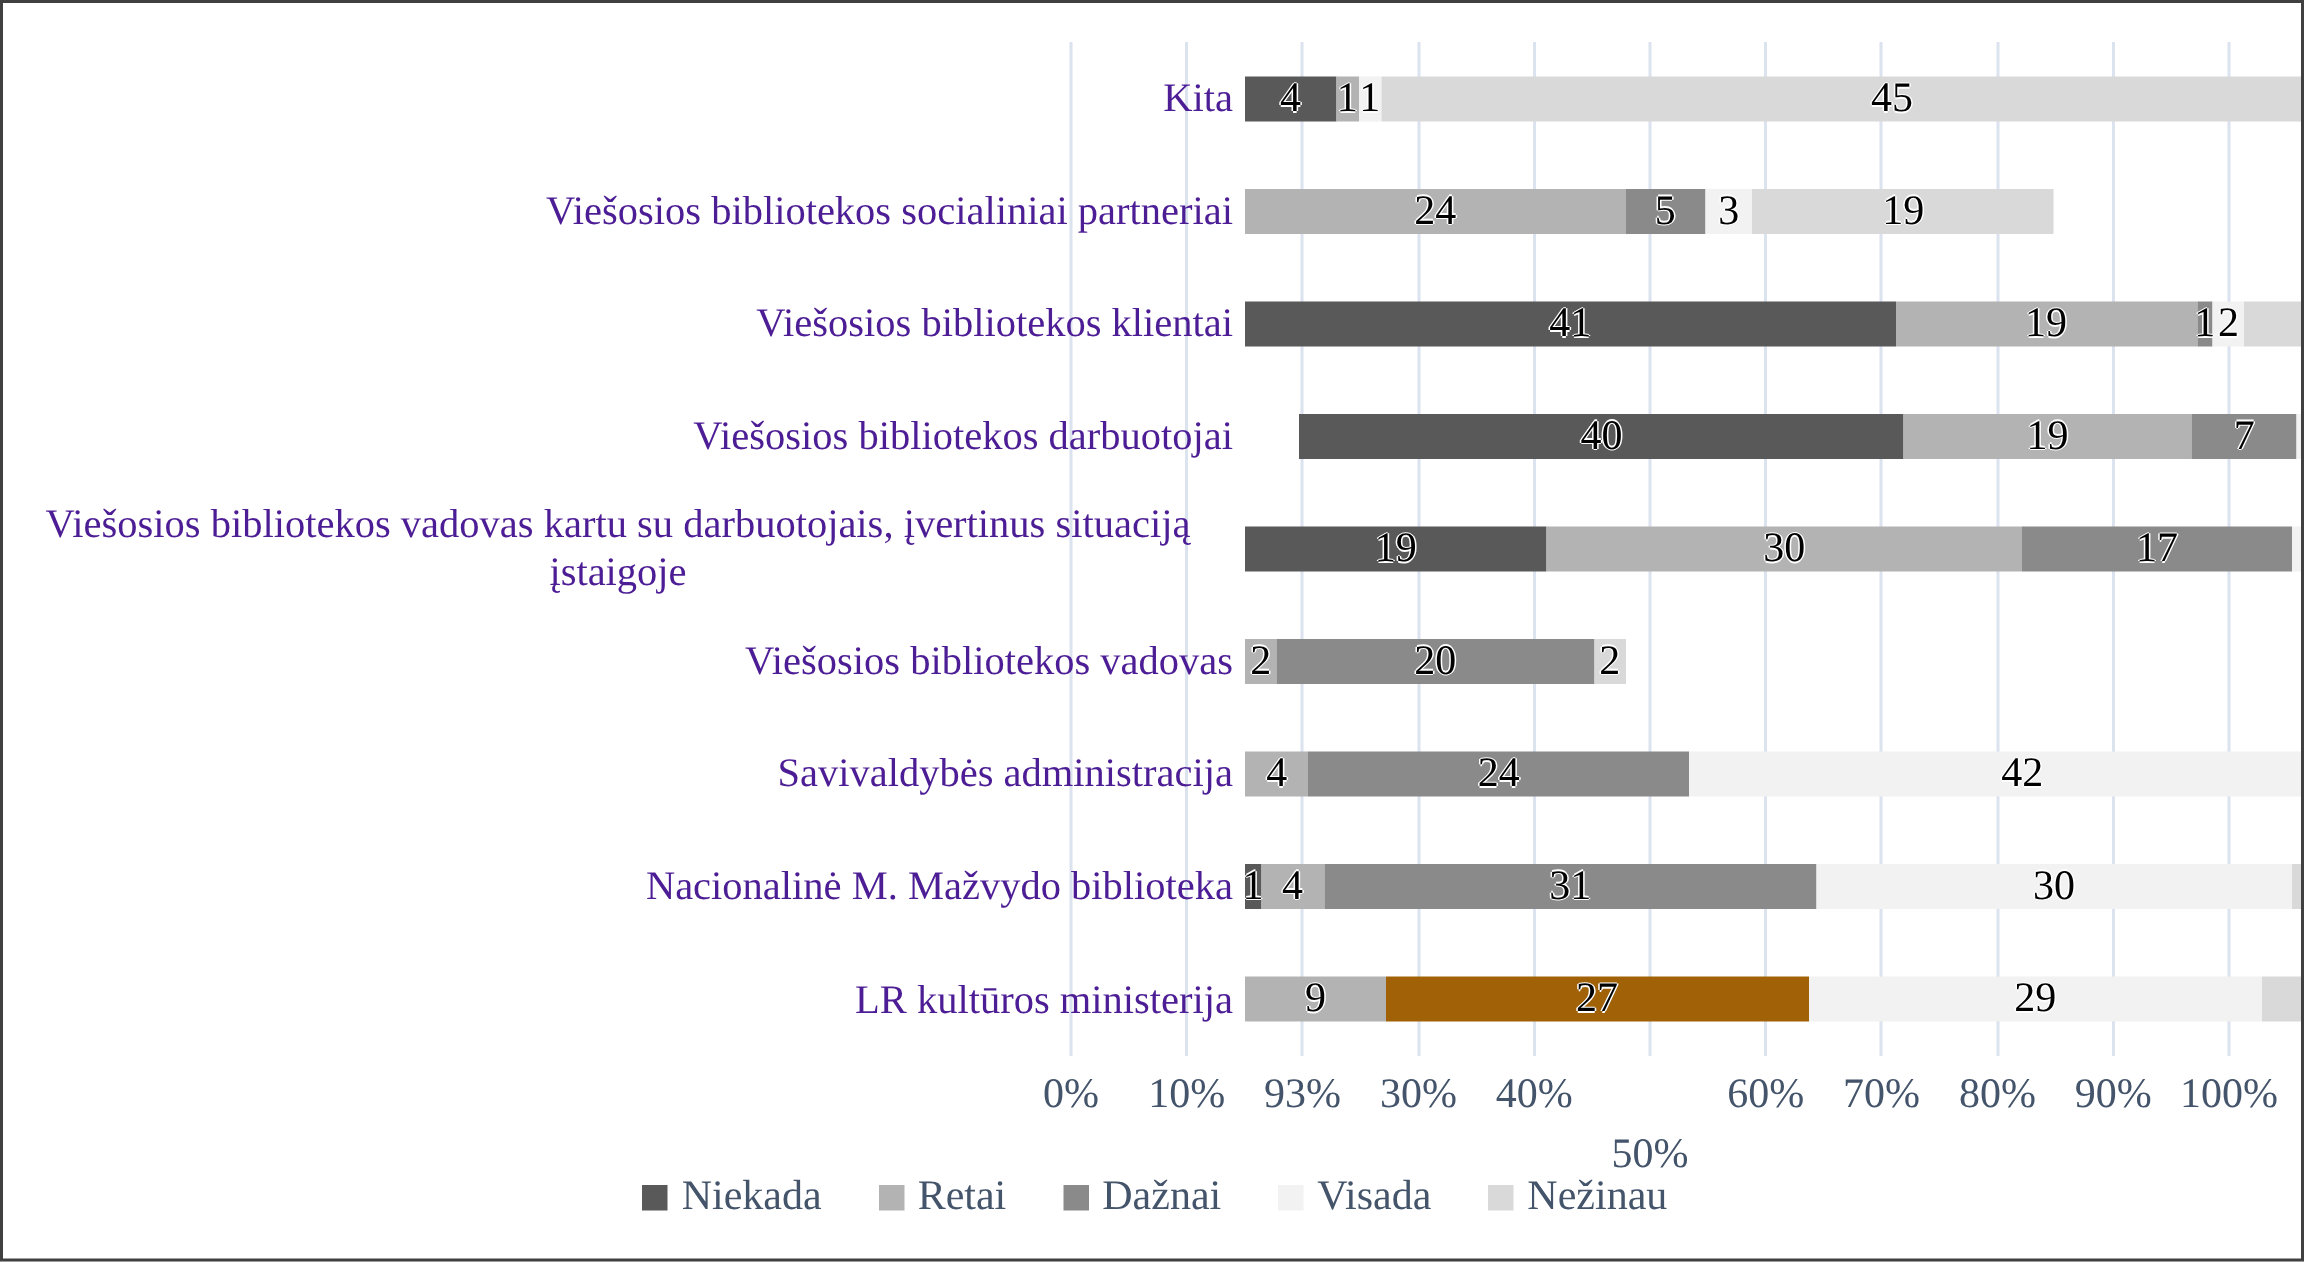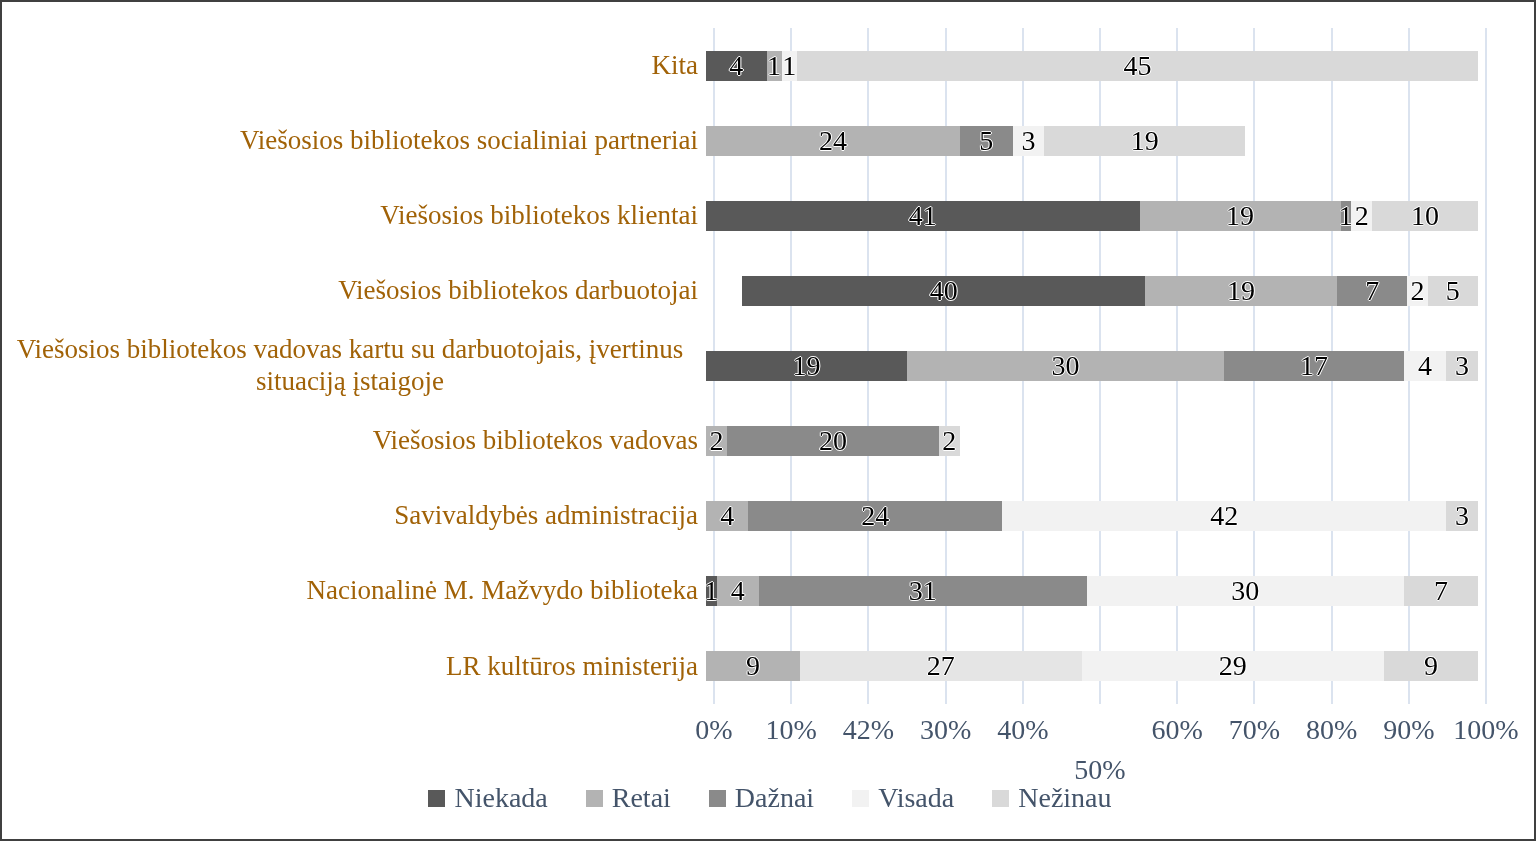--- a/index.html
+++ b/index.html
@@ -22,23 +22,23 @@
   }
   
   .rows{
     position:absolute;left:0;top:26px;width:1536px;height:676px;
     display:flex;flex-direction:column;
   }
   .row{
     flex:1 1 0;display:flex;align-items:center;
   }
   .cat-label{
-    width:704px;padding-right:8px;flex:none;
+    width:828px;padding-right:8px;flex:none;
     text-align:right;
-    font-size:27px;line-height:1.18;color:#a16207;
+    font-size:27px;line-height:1.18;color:#4c1d95;
   }
   .cat-label span{display:inline-block;text-align:center;}
   .bar-track{
     position:relative;width:772px;flex:none;height:30px;
     display:flex;z-index:2;
   }
   .seg{
     height:100%;display:flex;align-items:center;justify-content:center;
     overflow:visible;
   }
@@ -228,36 +228,36 @@
             <div class="val">7</div>
           </div>
         </div>
       </div>
       <div class="row">
         <div class="cat-label"><span>LR kultūros ministerija</span></div>
         <div class="bar-track">
           <div class="seg" style="width: 12.1622%; background: rgb(179, 179, 179);">
             <div class="val">9</div>
           </div>
-          <div class="seg" style="width: 36.4865%; background: #e5e5e5;">
+          <div class="seg" style="width: 36.4865%; background: #a16207;">
             <div class="val">27</div>
           </div>
           <div class="seg" style="width: 39.1892%; background: rgb(242, 242, 242); align-items: center;">
             <div class="val">29</div>
           </div>
           <div class="seg" style="width: 12.1622%; background: rgb(217, 217, 217);">
             <div class="val">9</div>
           </div>
         </div>
       </div>
     </div>
   <div class="x-axis" id="xaxis">
       <div class="x-tick" style="left: 0%;">0%</div>
       <div class="x-tick" style="left: 10%;">10%</div>
-      <div class="x-tick" style="left: 20%;">42%</div>
+      <div class="x-tick" style="left: 20%;">93%</div>
       <div class="x-tick" style="left: 30%;">30%</div>
       <div class="x-tick" style="left: 40%;">40%</div>
       <div class="x-tick" style="left: 50%; margin-top: 40px;">50%</div>
       <div class="x-tick" style="left: 60%;">60%</div>
       <div class="x-tick" style="left: 70%;">70%</div>
       <div class="x-tick" style="left: 80%;">80%</div>
       <div class="x-tick" style="left: 90%;">90%</div>
       <div class="x-tick" style="left: 100%;">100%</div>
     </div>
   <div class="legend" id="legend">

